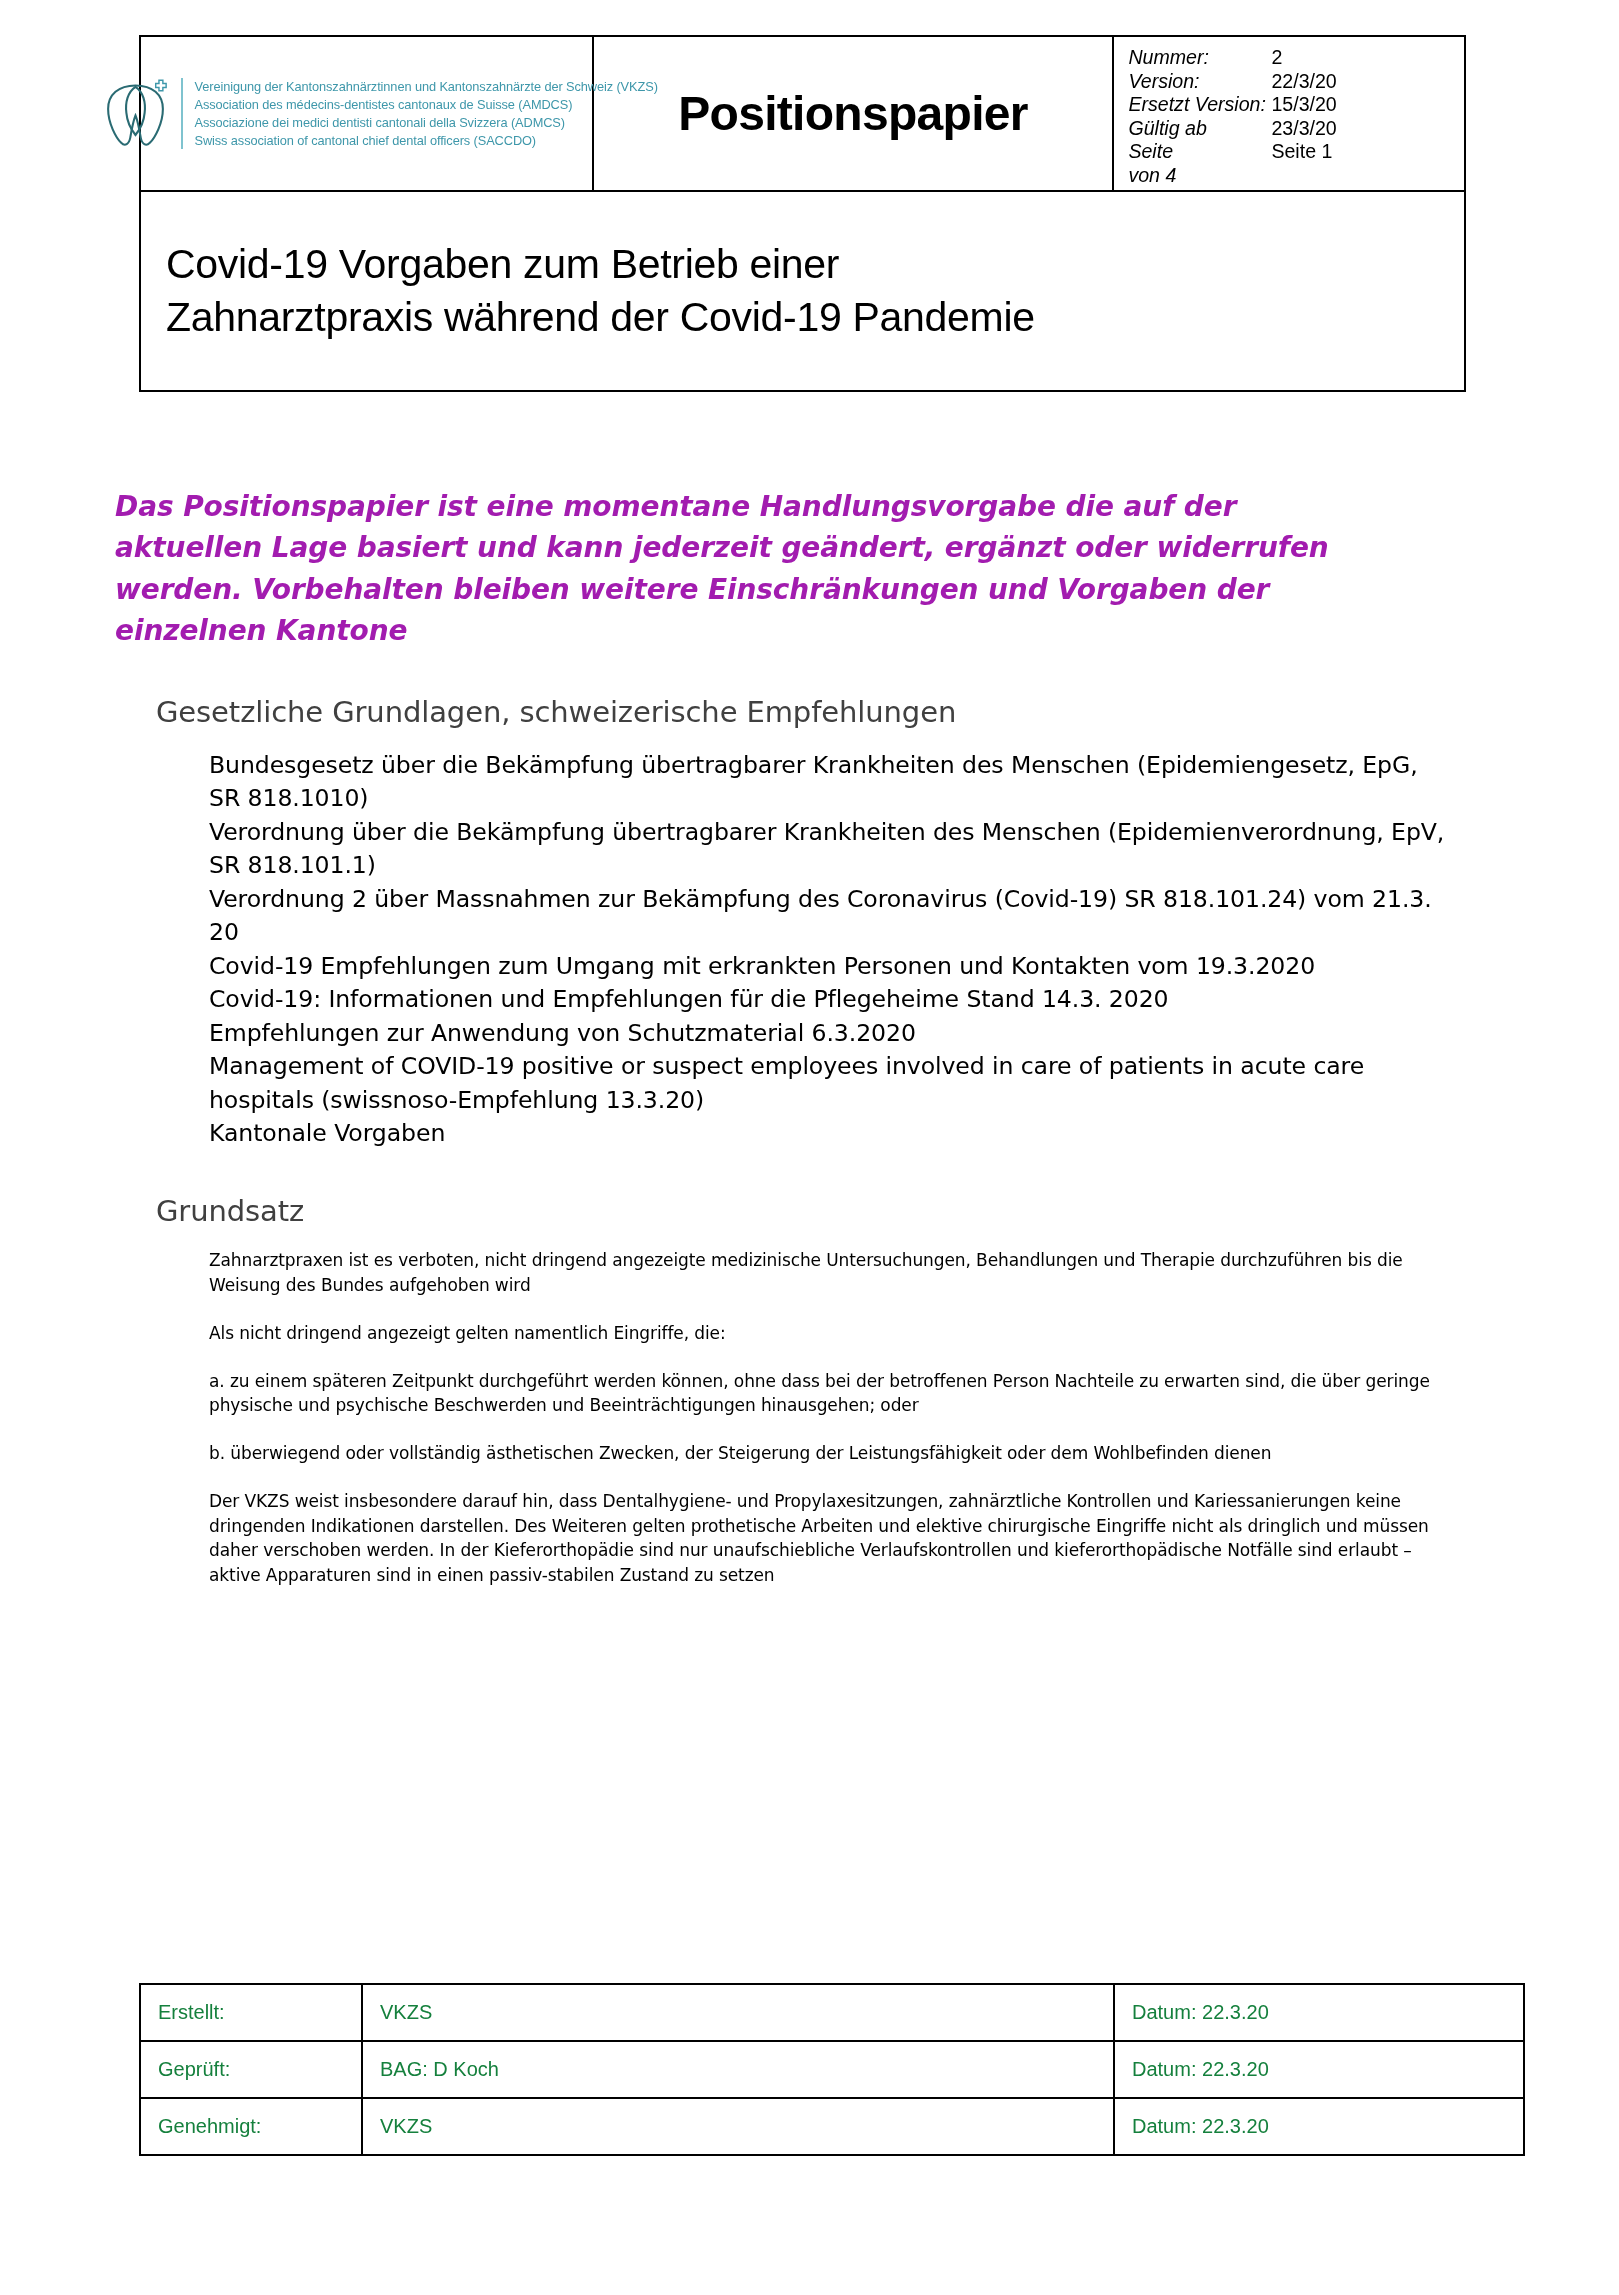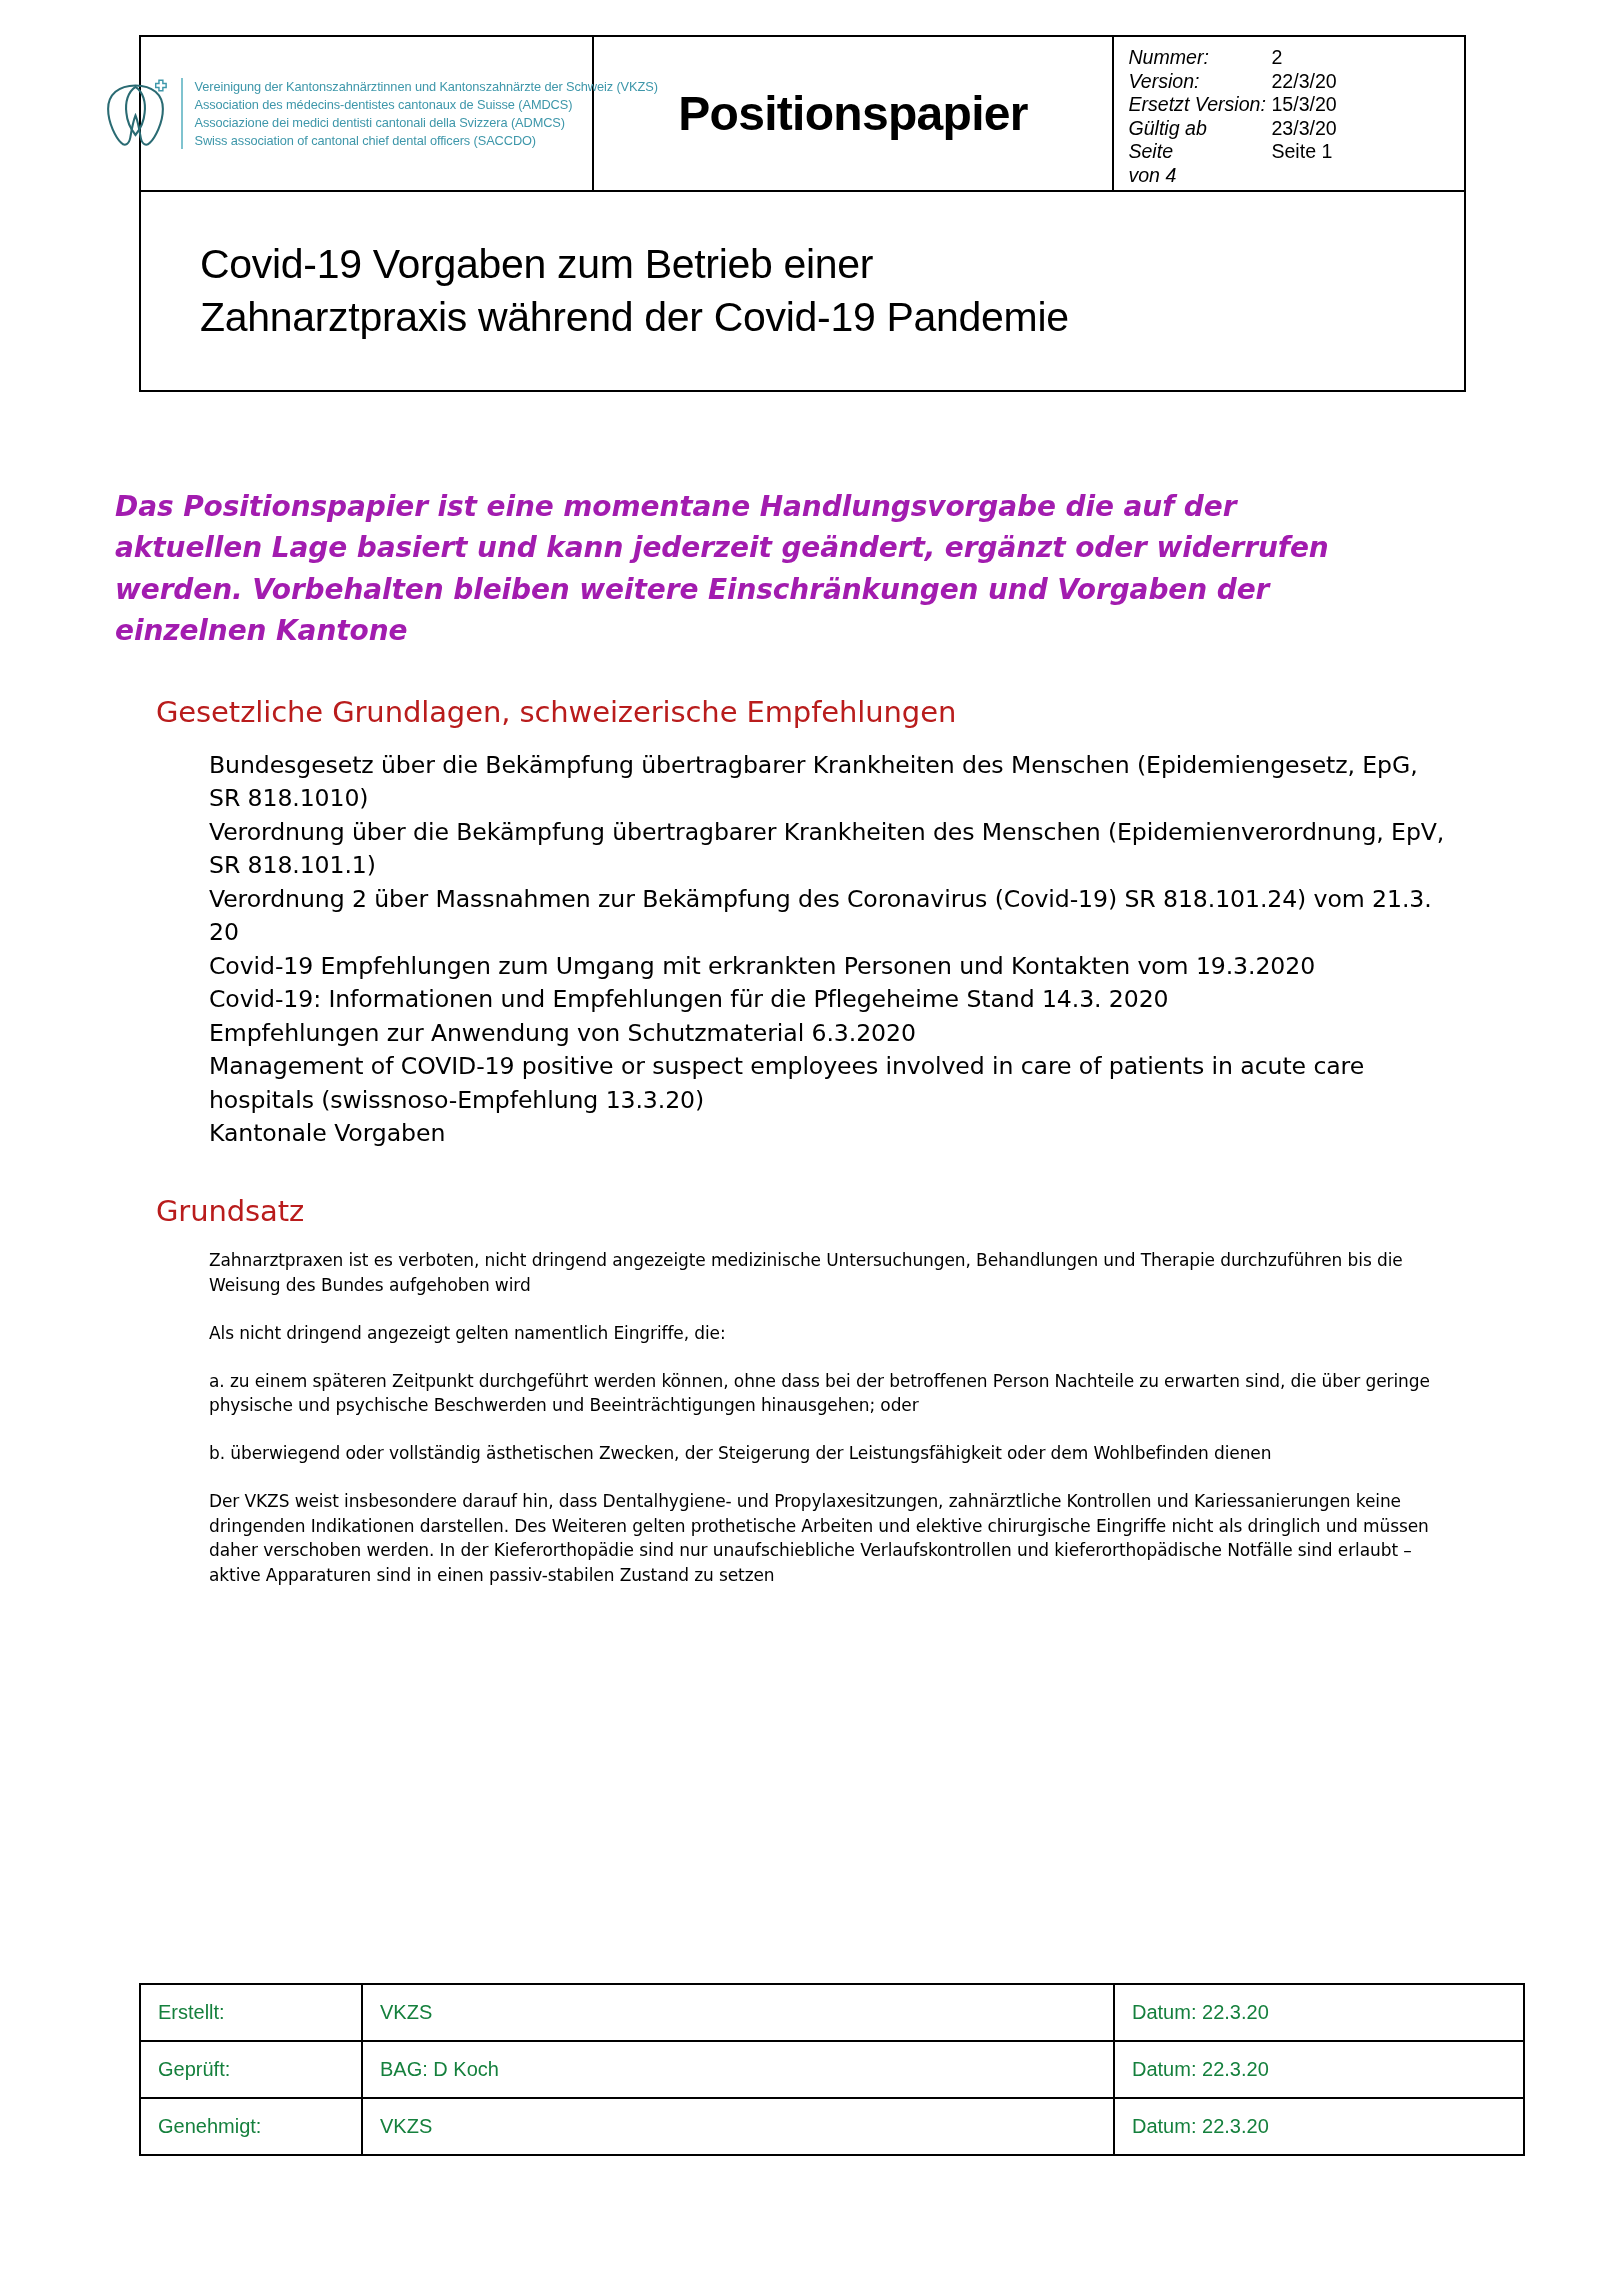--- a/index.html
+++ b/index.html
@@ -119,21 +119,21 @@
     position: absolute;
     left: 139px;
     top: 192px;
     width: 1327px;
     height: 200px;
     border: 2px solid #000;
     border-top: none;
     box-sizing: border-box;
     display: flex;
     align-items: center;
-    padding-left: 59px;
+    padding-left: 25px;
   }
   .doc-title {
     font-family: "Liberation Sans", sans-serif;
     font-size: 41px;
     font-weight: 400;
     line-height: 1.30;
     letter-spacing: -0.3px;
     color: #000;
   }
 
@@ -157,21 +157,21 @@
   .section {
     margin-top: 0;
   }
   .section-heading {
     margin-left: 156px;
     margin-top: 41px;
     font-size: 29px;
     font-weight: 400;
     line-height: 1.35;
     letter-spacing: -0.1px;
-    color: #b91c1c;
+    color: #404040;
   }
   .section-body {
     margin-left: 209px;
     width: 1237px;
     margin-top: 17px;
   }
   .tight-list p {
     margin: 0;
     font-size: 23.6px;
     line-height: 1.42;

